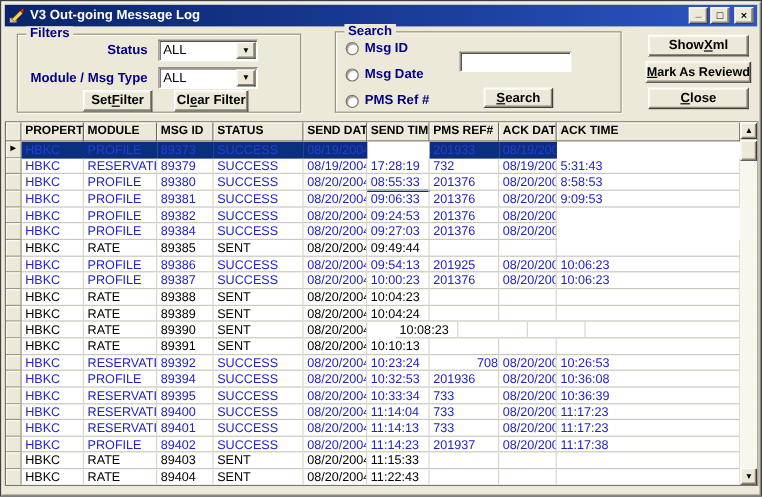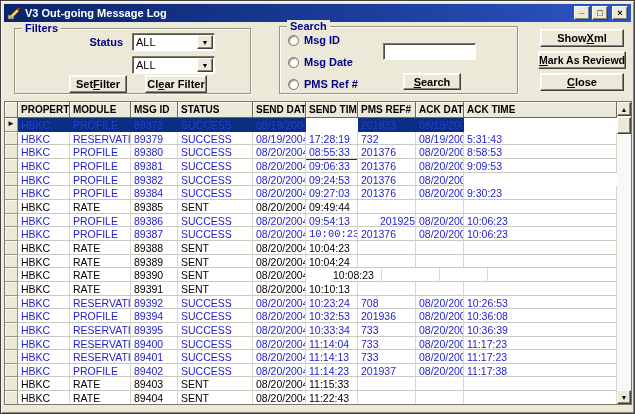--- a/index.html
+++ b/index.html
@@ -175,20 +175,21 @@
     <span class="legend">Filters</span>
 
     <span class="lbl" style="position:absolute;left:8px;top:7px;width:100px;text-align:right;">Status</span>
     <div class="combo" style="left:117px;top:4px;">
       <span class="val">ALL</span>
       <span class="arrowbtn">
           <span>▼</span>
         </span>
     </div>
 
+    <span class="lbl" style="position:absolute;left:8px;top:30px;width:100px;text-align:right;white-space:nowrap;">Module / Msg Type</span>
     <div class="combo" style="left:117px;top:27px;">
       <span class="val">ALL</span>
       <span class="arrowbtn">
           <span>▼</span>
         </span>
     </div>
 
     <div class="btn" style="left:54px;top:46px;width:58px;height:18px;">
       <span>Set </span>
         <span class="u">F</span>
@@ -316,21 +317,20 @@
           <div class="grow success">
             <div class="cell selector" style="width: 13px;"></div>
             <div class="cell" style="width: 52px;">HBKC</div>
             <div class="cell" style="width: 61px;">PROFILE</div>
             <div class="cell" style="width: 47px;">89384</div>
             <div class="cell" style="width: 75px;">SUCCESS</div>
             <div class="cell" style="width: 53px;">08/20/2004</div>
             <div class="cell" style="width: 52px;">09:27:03</div>
             <div class="cell" style="width: 58px;">201376</div>
             <div class="cell" style="width: 48px;">08/20/2004</div>
-            <div class="cell" style="flex: 1 1 0%;">9:30:23</div>
           </div>
           <div class="grow sent">
             <div class="cell selector" style="width: 13px;"></div>
             <div class="cell" style="width: 52px;">HBKC</div>
             <div class="cell" style="width: 61px;">RATE</div>
             <div class="cell" style="width: 47px;">89385</div>
             <div class="cell" style="width: 75px;">SENT</div>
             <div class="cell" style="width: 53px;">08/20/2004</div>
             <div class="cell" style="width: 52px;">09:49:44</div>
             <div class="cell" style="width: 58px;"></div>
@@ -338,32 +338,32 @@
             <div class="cell" style="flex: 1 1 0%;"></div>
           </div>
           <div class="grow success">
             <div class="cell selector" style="width: 13px;"></div>
             <div class="cell" style="width: 52px;">HBKC</div>
             <div class="cell" style="width: 61px;">PROFILE</div>
             <div class="cell" style="width: 47px;">89386</div>
             <div class="cell" style="width: 75px;">SUCCESS</div>
             <div class="cell" style="width: 53px;">08/20/2004</div>
             <div class="cell" style="width: 52px;">09:54:13</div>
-            <div class="cell" style="width: 58px; text-align: right;">201925</div>
+            <div class="cell" style="width: 58px;">201925</div>
             <div class="cell" style="width: 48px;">08/20/2004</div>
             <div class="cell" style="flex: 1 1 0%;">10:06:23</div>
           </div>
           <div class="grow success">
             <div class="cell selector" style="width: 13px;"></div>
             <div class="cell" style="width: 52px;">HBKC</div>
             <div class="cell" style="width: 61px;">PROFILE</div>
             <div class="cell" style="width: 47px;">89387</div>
             <div class="cell" style="width: 75px;">SUCCESS</div>
             <div class="cell" style="width: 53px;">08/20/2004</div>
-            <div class="cell" style="width: 52px; font-family: Liberation Mono, monospace;">10:00:23</div>
+            <div class="cell" style="width: 52px;">10:00:23</div>
             <div class="cell" style="width: 58px;">201376</div>
             <div class="cell" style="width: 48px;">08/20/2004</div>
             <div class="cell" style="flex: 1 1 0%;">10:06:23</div>
           </div>
           <div class="grow sent">
             <div class="cell selector" style="width: 13px;"></div>
             <div class="cell" style="width: 52px;">HBKC</div>
             <div class="cell" style="width: 61px;">RATE</div>
             <div class="cell" style="width: 47px;">89388</div>
             <div class="cell" style="width: 75px;">SENT</div>
@@ -410,21 +410,21 @@
             <div class="cell" style="flex: 1 1 0%;"></div>
           </div>
           <div class="grow success">
             <div class="cell selector" style="width: 13px;"></div>
             <div class="cell" style="width: 52px;">HBKC</div>
             <div class="cell" style="width: 61px;">RESERVATION</div>
             <div class="cell" style="width: 47px;">89392</div>
             <div class="cell" style="width: 75px;">SUCCESS</div>
             <div class="cell" style="width: 53px;">08/20/2004</div>
             <div class="cell" style="width: 52px;">10:23:24</div>
-            <div class="cell" style="width: 58px;">708</div>
+            <div class="cell" style="width: 58px; text-align: right;">708</div>
             <div class="cell" style="width: 48px;">08/20/2004</div>
             <div class="cell" style="flex: 1 1 0%;">10:26:53</div>
           </div>
           <div class="grow success">
             <div class="cell selector" style="width: 13px;"></div>
             <div class="cell" style="width: 52px;">HBKC</div>
             <div class="cell" style="width: 61px;">PROFILE</div>
             <div class="cell" style="width: 47px;">89394</div>
             <div class="cell" style="width: 75px;">SUCCESS</div>
             <div class="cell" style="width: 53px;">08/20/2004</div>

